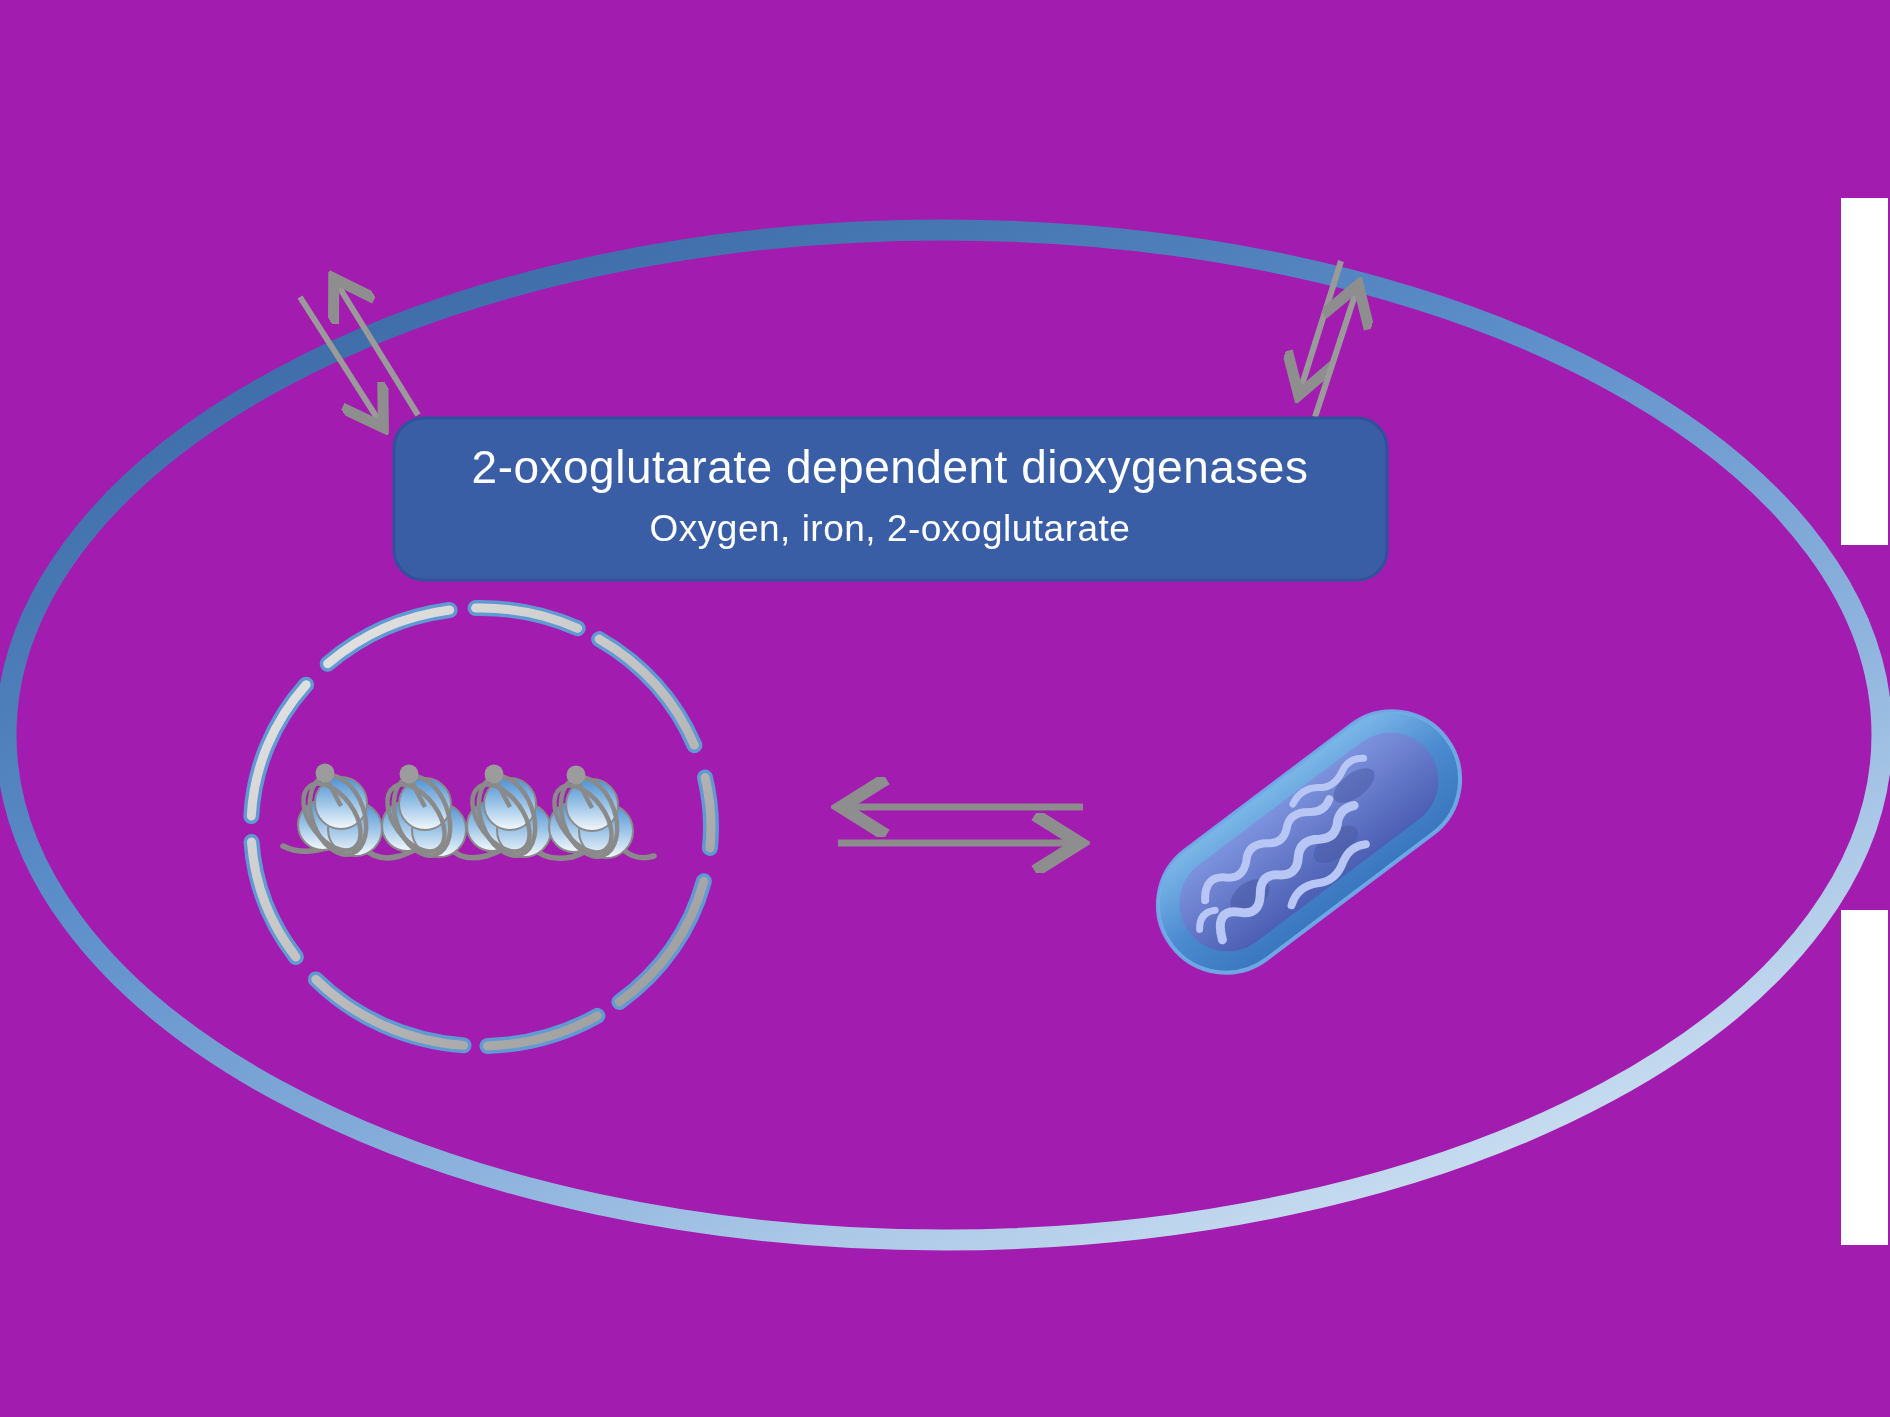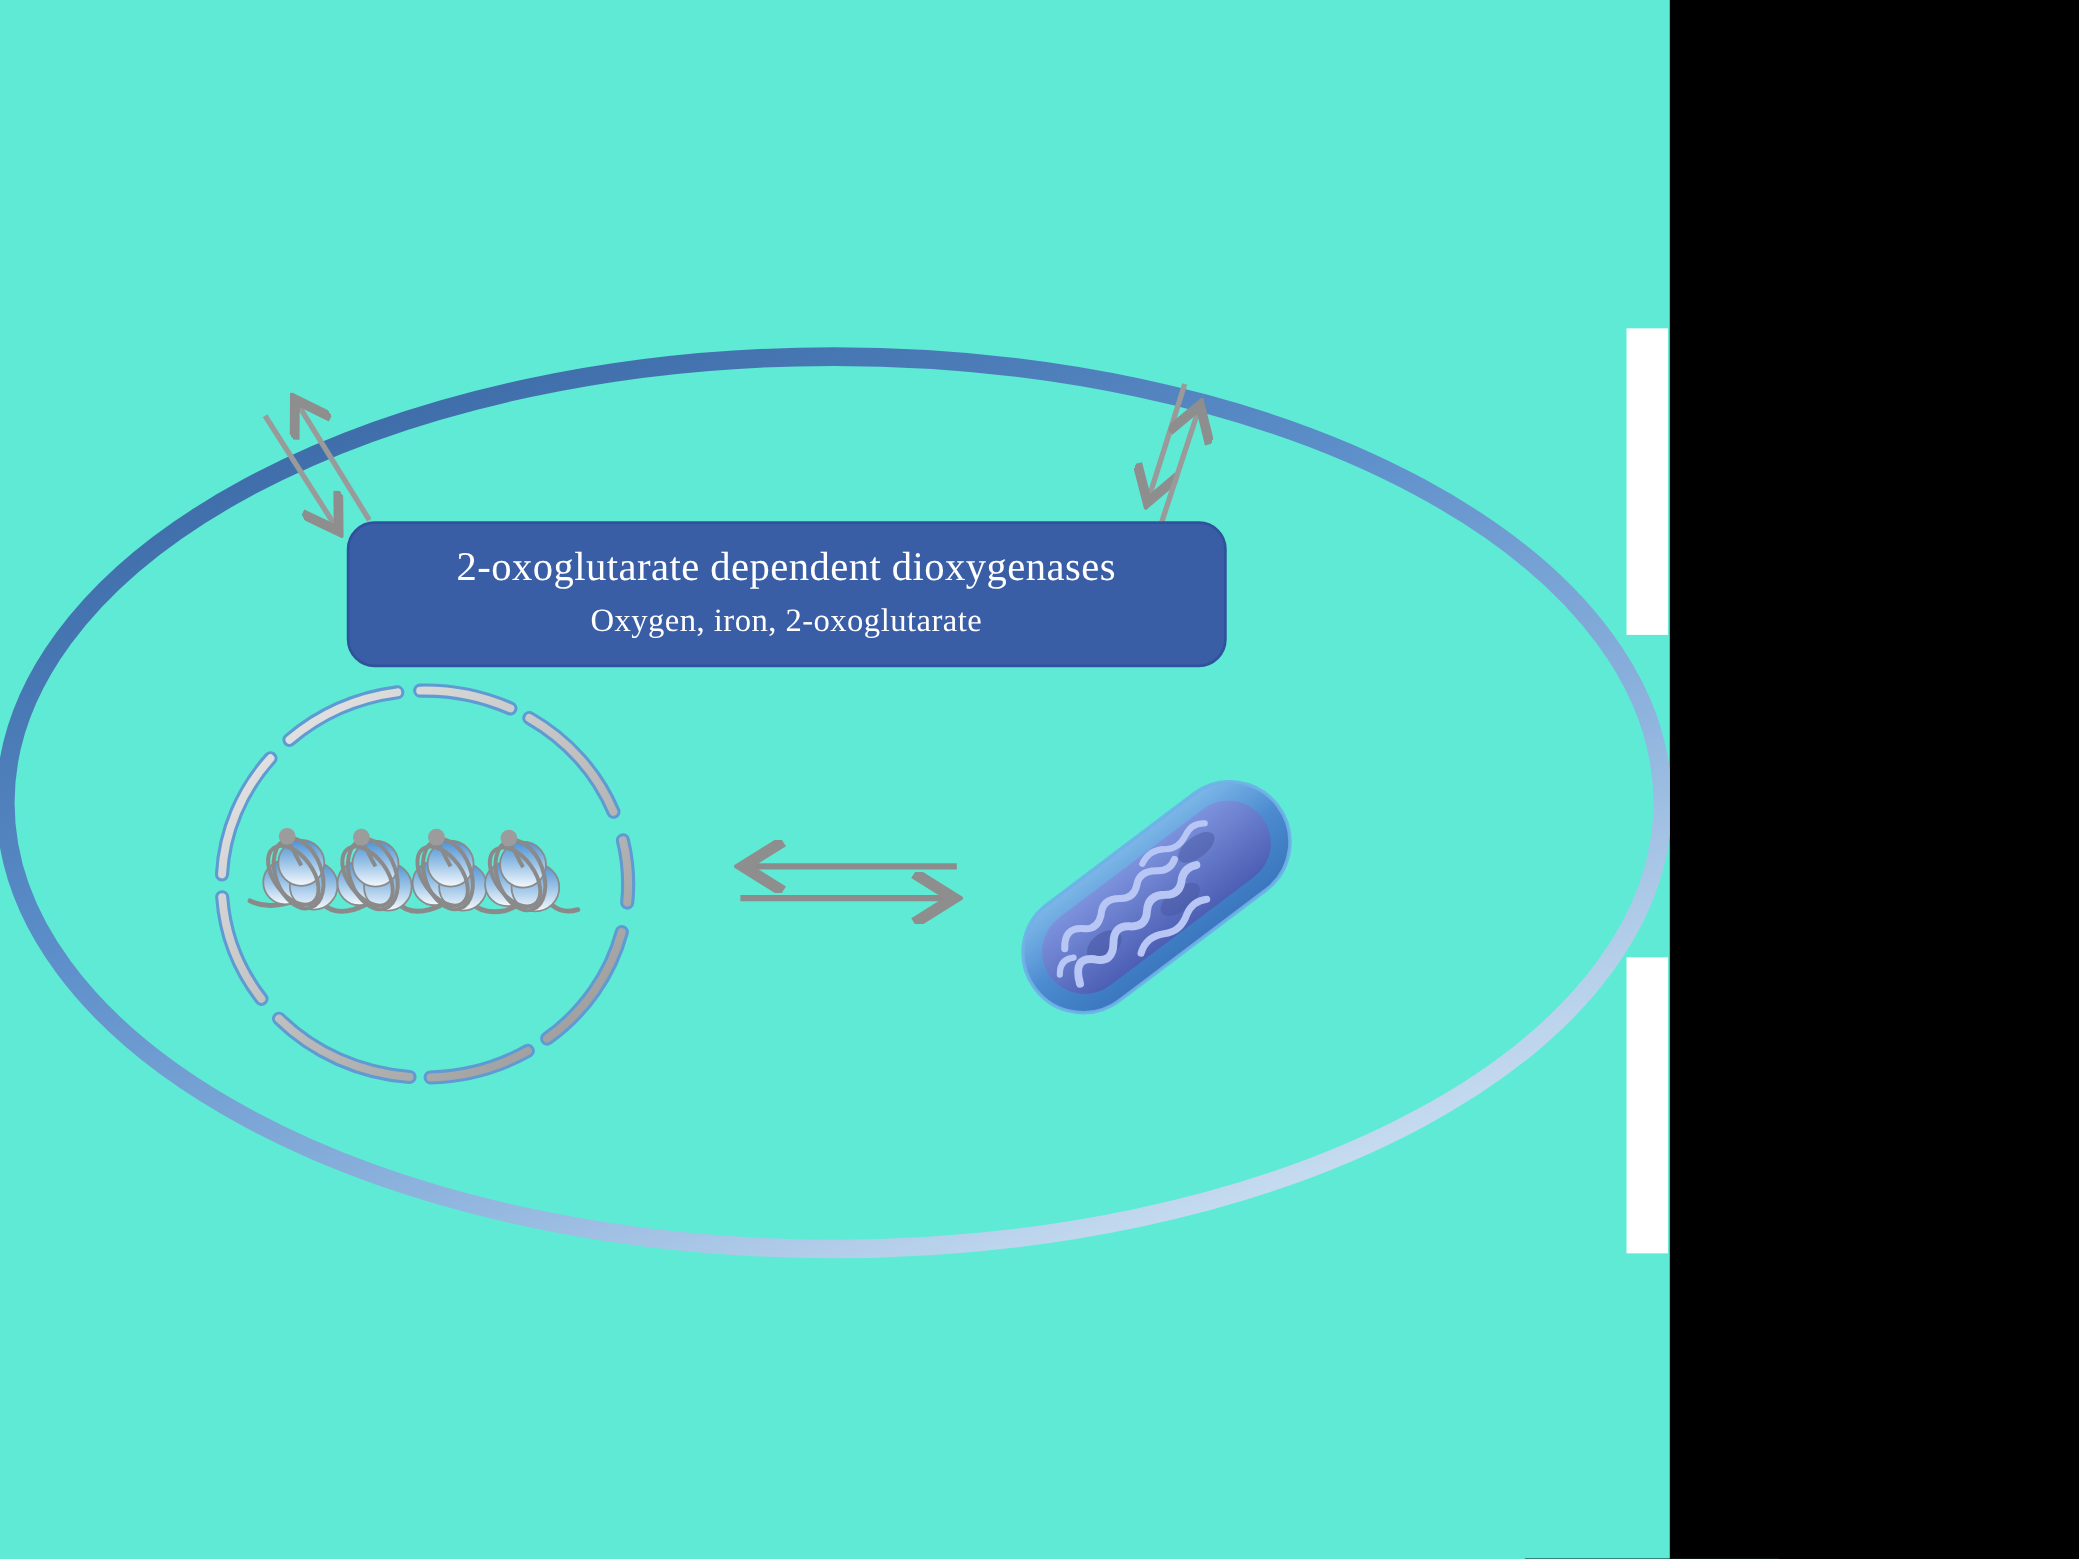--- a/index.html
+++ b/index.html
@@ -1,21 +1,21 @@
 <!DOCTYPE html>
 <html><head>
 <meta charset="utf-8">
 <style>
   html,body{margin:0;padding:0;background:#000;}
   #stage{
     position:relative;
-    width:1518px;height:1417px;
-    background:#5eead4;
+    width:1890px;height:1417px;
+    background:#a21caf;
     overflow:hidden;
-    font-family:Liberation Serif, serif;
+    font-family:Liberation Sans, sans-serif;
   }
   #fig{position:absolute;left:0;top:0;width:100%;height:100%;}
   text.box-line{fill:#fff;}
 </style>
 </head>
 <body>
 
 <div id="stage">
 <svg id="fig" viewBox="0 0 1890 1417" xmlns="http://www.w3.org/2000/svg">
   <defs>

